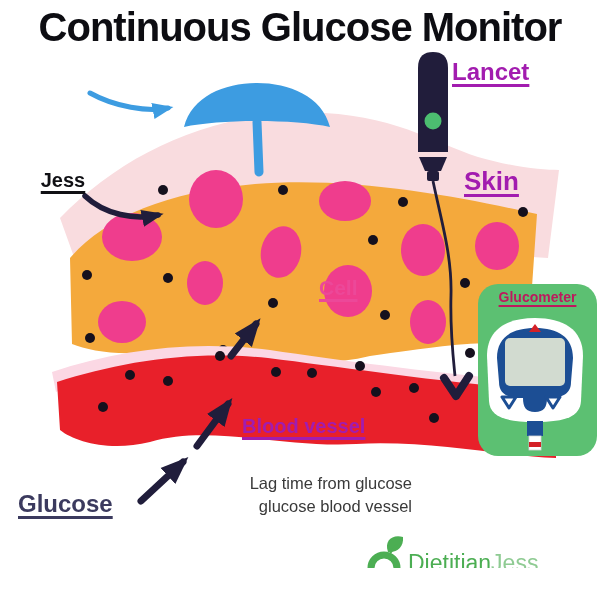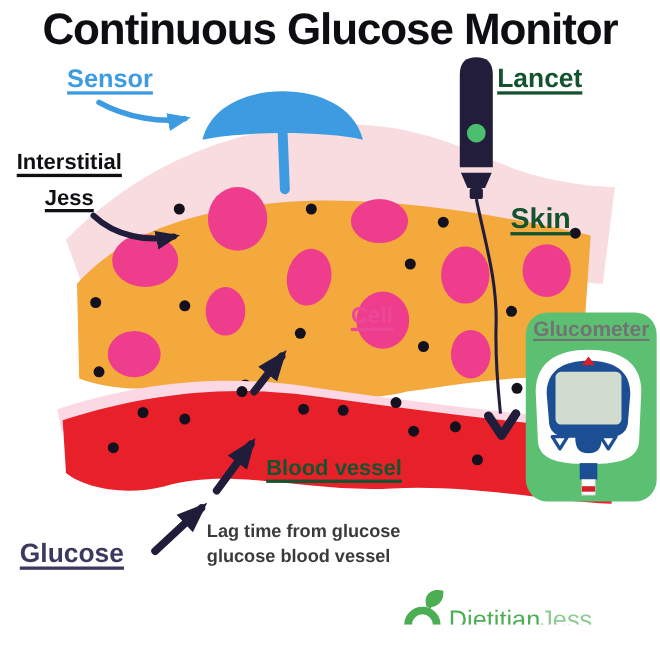--- a/index.html
+++ b/index.html
@@ -1,39 +1,39 @@
 <!DOCTYPE html>
 <html style="--title-text: #0d0d12; --sensor-blue: #3d9ce1; --arrow-navy: #201d3b; --glucose-navy: #3b3a5e; --epidermis-pink: #f9dcdf; --dermis-orange: #f4a93c; --cell-magenta: #ef3d8d; --vessel-pink: #fbd8e4; --vessel-red: #e8202a; --lancet-navy: #211d3b; --lancet-green: #4cbe70; --glucometer-green: #5cc072; --bezel-blue: #1c4e94; --screen-sage: #d2dbd0; --strip-red: #d42127; --caption-gray: #3a3a3a; --logo-green: #4cae53; --logo-light-green: #8fcb93;"><head>
 <meta charset="utf-8">
 <style>
   html,body{margin:0;padding:0;}
   body{font-family:"Liberation Sans", sans-serif; background:#fff;}
   #stage{position:relative;width:600px;height:568px;background:#fff;overflow:hidden;padding-left:36px;}
   #diagram{position:absolute;left:0;top:0;width:600px;height:600px;}
 
   .abs{position:absolute;}
-  .lbl{font-weight:800;color:#14532d;text-decoration:underline;
+  .lbl{font-weight:800;color:#a21caf;text-decoration:underline;
        text-decoration-thickness:2.5px;text-underline-offset:4px;white-space:nowrap;}
 
   #title{left:0;top:5px;width:600px;text-align:center;font-size:40px;font-weight:900;
          letter-spacing:-1px;color:var(--title-text,#0d0d12);text-decoration:none;}
   #sensor-label{left:61px;top:58px;font-size:23px;color:var(--sensor-blue,#3d9ce1);}
   #lancet-label{left:452px;top:58px;font-size:24px;}
   #interstitial-label{left:0;top:132px;width:126px;text-align:center;font-size:20px;
         font-weight:800;color:#101014;line-height:1.6;}
   #interstitial-label span{text-decoration:underline;text-decoration-thickness:2.5px;text-underline-offset:4px;}
-  #skin-label{left:464px;top:166px;font-size:26px;margin-top:17px;}
+  #skin-label{left:464px;top:166px;font-size:26px;}
   #cell-label{left:319px;top:276px;font-size:21px;color:#ec4899;}
-  #glucometer-label{left:478px;top:289px;width:119px;text-align:center;font-size:19px;
-        color:#737373;text-decoration-thickness:2px;text-underline-offset:3px;}
+  #glucometer-label{left:478px;top:289px;width:119px;text-align:center;font-size:14px;
+        color:#be185d;text-decoration-thickness:2px;text-underline-offset:3px;}
   #bloodvessel-label{left:242px;top:415px;font-size:20px;}
   #glucose-label{left:18px;top:490px;font-size:24px;color:var(--glucose-navy,#3b3a5e);}
 
-  #caption{left:188px;top:472px;width:224px;text-align:left;font-size:16.5px;
-        color:var(--caption-gray,#3a3a3a);line-height:1.37;font-weight:700;}
+  #caption{left:188px;top:472px;width:224px;text-align:right;font-size:16.5px;
+        color:var(--caption-gray,#3a3a3a);line-height:1.37;font-weight:400;}
 
   #logo-text{left:408px;top:550px;font-size:23px;white-space:nowrap;}
   #logo-text .bold{font-weight:400;color:var(--logo-green,#4cae53);}
   #logo-text .light{font-weight:400;color:var(--logo-light-green,#8fcb93);text-align:right;}
   #logo-sub{left:408px;top:575px;width:186px;text-align:right;font-size:15.5px;
         color:var(--logo-light-green,#8fcb93);letter-spacing:.5px;}
 
   
   .epidermis{fill:var(--epidermis-pink,#f9dcdf);}
   .dermis{fill:var(--dermis-orange,#f4a93c);}
@@ -177,26 +177,25 @@
 
     <g>
       <circle class="logo-ring" cx="384" cy="568" r="13"></circle>
       <path class="logo-leaf" d="M 388,552 C 384,541 392,534 403,537 C 404,547 397,553 388,552 Z"></path>
       <path d="M 389,556 Q 392,549 397,545" stroke="#4cae53" stroke-width="2" fill="none" stroke-linecap="round"></path>
     </g>
   </svg>
 
   <div id="title" class="abs lbl">Continuous Glucose Monitor</div>
 
-  <div id="sensor-label" class="abs lbl">Sensor</div>
 
   <div id="lancet-label" class="abs lbl">Lancet</div>
 
   <div id="interstitial-label" class="abs">
-    <span>Interstitial</span><br>
+    <br>
     <span>Jess</span>
   </div>
 
   <div id="skin-label" class="abs lbl">Skin</div>
 
   <div id="cell-label" class="abs lbl">Cell</div>
 
   <div id="glucometer-label" class="abs lbl">Glucometer</div>
 
   <div id="bloodvessel-label" class="abs lbl">Blood vessel</div>

